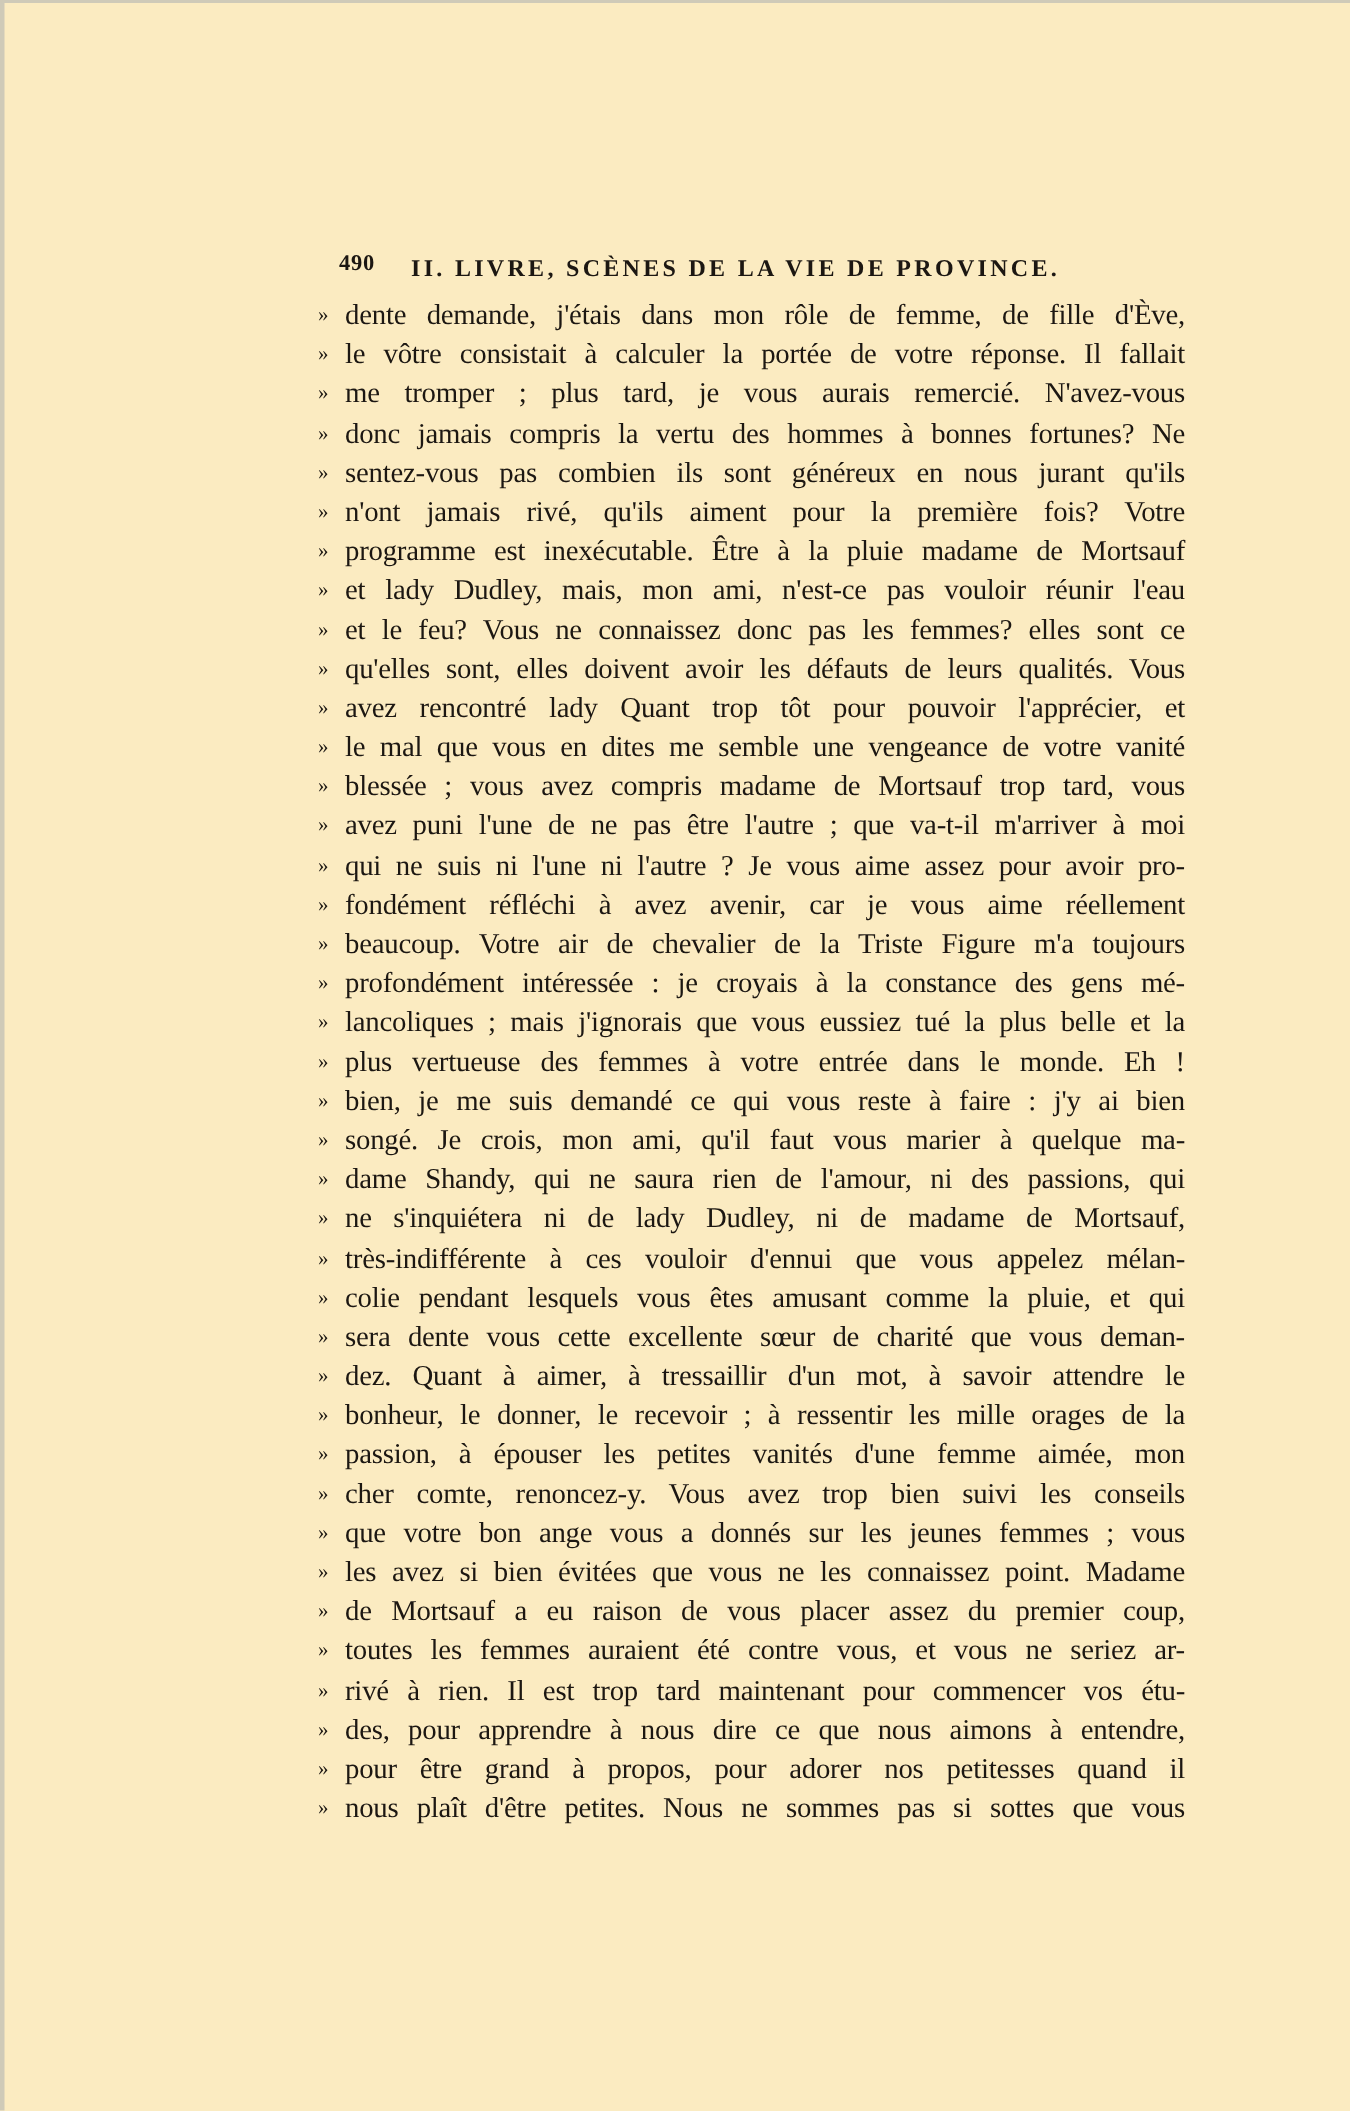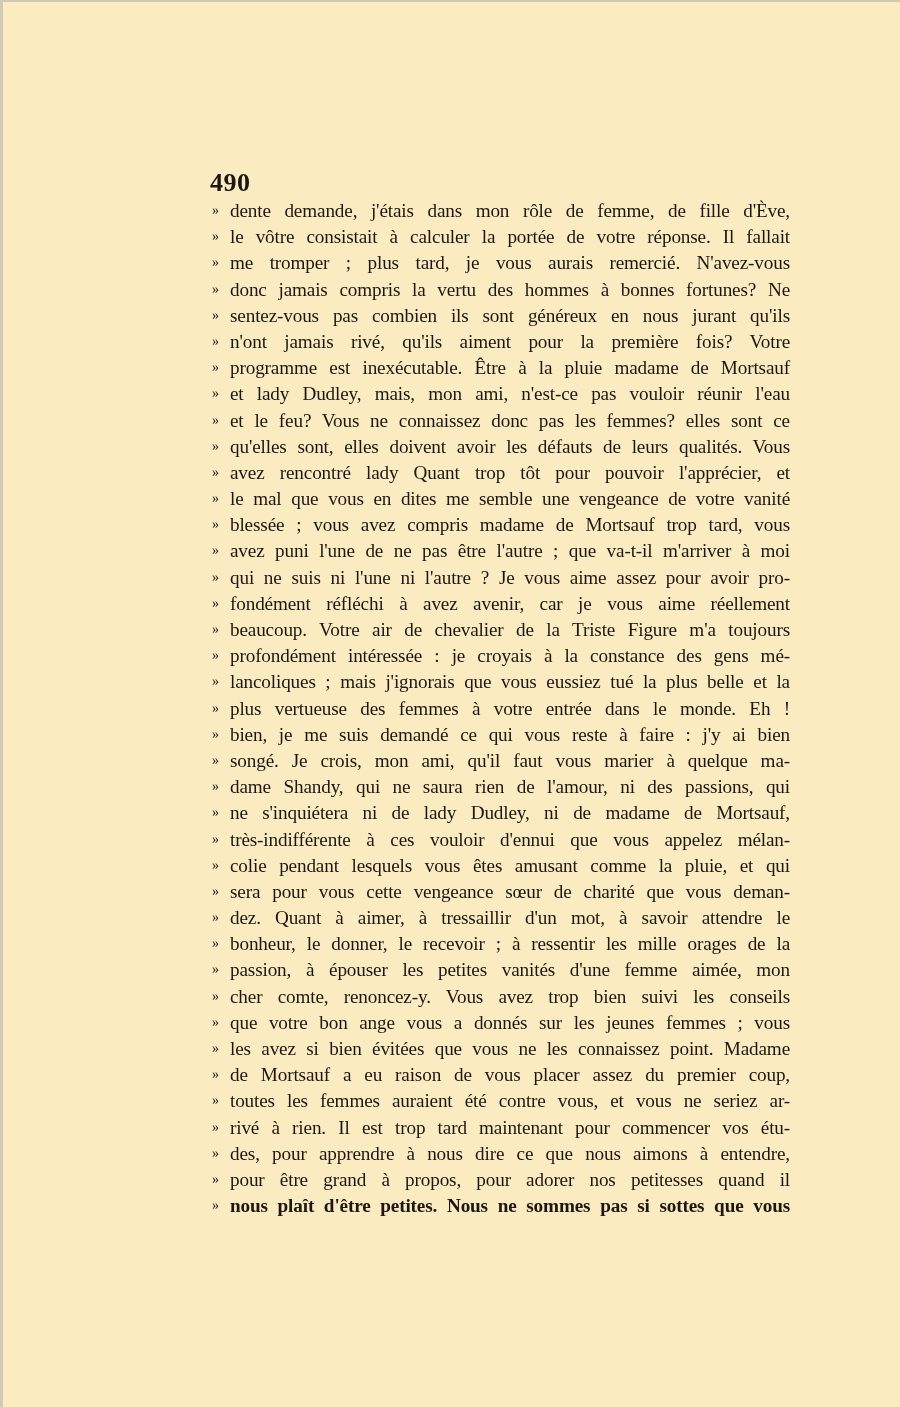--- a/index.html
+++ b/index.html
@@ -27,23 +27,23 @@
   .running-head {
     position: absolute;
     left: 210px;
     top: 168px;
     width: 580px;
     height: 26px;
     white-space: nowrap;
   }
   .page-number {
     position: absolute;
-    left: 0;
+    left: 16px;
     top: 0;
-    font-size: 26px;
+    font-size: 15px;
     font-weight: bold;
     letter-spacing: 0.5px;
   }
   .running-title {
     position: absolute;
     left: 64px;
     top: 3px;
     font-size: 16px;
     font-weight: bold;
     letter-spacing: 2.2px;
@@ -68,30 +68,30 @@
     width: 18px;
     font-size: 14px;
   }
   .line .txt {
     flex: 1 1 auto;
     text-align: justify;
     text-align-last: justify;
   }
   .line.last .txt {
     text-align-last: justify;
-    font-weight: bold;
   }
 </style>
 </head>
 <body>
 
 <div class="page-edge"></div>
 
 <div class="running-head">
   <span class="page-number">490</span>
+  <span class="running-title">II. LIVRE, SCÈNES DE LA VIE DE PROVINCE.</span>
 </div>
 
 <div class="body-text" id="body-text">
     <div class="line">
       <span class="guil">»</span>
       <span class="txt">dente demande, j'étais dans mon rôle de femme, de fille d'Ève,</span>
     </div>
     <div class="line">
       <span class="guil">»</span>
       <span class="txt">le vôtre consistait à calculer la portée de votre réponse. Il fallait</span>
@@ -187,21 +187,21 @@
     <div class="line">
       <span class="guil">»</span>
       <span class="txt">très-indifférente à ces vouloir d'ennui que vous appelez mélan-</span>
     </div>
     <div class="line">
       <span class="guil">»</span>
       <span class="txt">colie pendant lesquels vous êtes amusant comme la pluie, et qui</span>
     </div>
     <div class="line">
       <span class="guil">»</span>
-      <span class="txt">sera pour vous cette vengeance sœur de charité que vous deman-</span>
+      <span class="txt">sera dente vous cette excellente sœur de charité que vous deman-</span>
     </div>
     <div class="line">
       <span class="guil">»</span>
       <span class="txt">dez. Quant à aimer, à tressaillir d'un mot, à savoir attendre le</span>
     </div>
     <div class="line">
       <span class="guil">»</span>
       <span class="txt">bonheur, le donner, le recevoir ; à ressentir les mille orages de la</span>
     </div>
     <div class="line">

